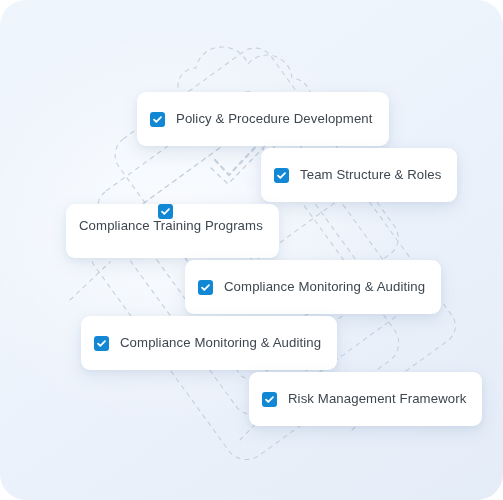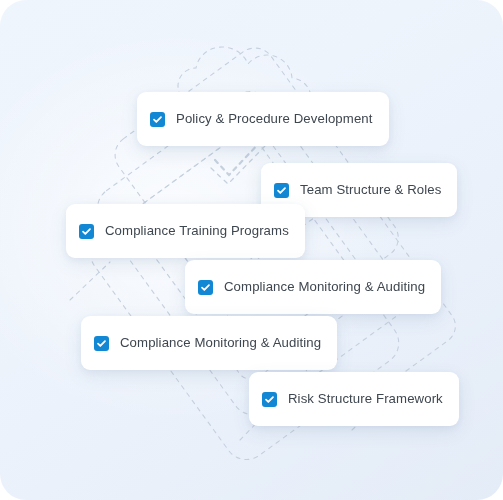--- a/index.html
+++ b/index.html
@@ -131,30 +131,30 @@
 
     <div class="pill" style="left:137px; top:92px;">
       <span class="checkbox">
         <svg width="11" height="11" viewBox="0 0 12 12" aria-hidden="true">
           <path d="M2.2 6.2 L4.7 8.7 L9.8 3.4" fill="none" stroke="#ffffff" stroke-width="1.9" stroke-linecap="round" stroke-linejoin="round"></path>
         </svg>
       </span>
       <span class="pill-label">Policy &amp; Procedure Development</span>
     </div>
 
-    <div class="pill" style="left:261px; top:163px;align-items:center;">
+    <div class="pill" style="left:261px; top:148px;align-items:center;">
       <span class="checkbox">
         <svg width="11" height="11" viewBox="0 0 12 12" aria-hidden="true">
           <path d="M2.2 6.2 L4.7 8.7 L9.8 3.4" fill="none" stroke="#ffffff" stroke-width="1.9" stroke-linecap="round" stroke-linejoin="round"></path>
         </svg>
       </span>
       <span class="pill-label">Team Structure &amp; Roles</span>
     </div>
 
-    <div class="pill" style="left:66px; top:204px;">
+    <div class="pill" style="left:66px; top:204px;flex-direction:column;">
       <span class="checkbox">
         <svg width="11" height="11" viewBox="0 0 12 12" aria-hidden="true">
           <path d="M2.2 6.2 L4.7 8.7 L9.8 3.4" fill="none" stroke="#ffffff" stroke-width="1.9" stroke-linecap="round" stroke-linejoin="round"></path>
         </svg>
       </span>
       <span class="pill-label">Compliance Training Programs</span>
     </div>
 
     <div class="pill" style="left:185px; top:260px;">
       <span class="checkbox">
@@ -173,17 +173,17 @@
       </span>
       <span class="pill-label">Compliance Monitoring &amp; Auditing</span>
     </div>
 
     <div class="pill" style="left:249px; top:372px;">
       <span class="checkbox">
         <svg width="11" height="11" viewBox="0 0 12 12" aria-hidden="true">
           <path d="M2.2 6.2 L4.7 8.7 L9.8 3.4" fill="none" stroke="#ffffff" stroke-width="1.9" stroke-linecap="round" stroke-linejoin="round"></path>
         </svg>
       </span>
-      <span class="pill-label">Risk Structure Framework</span>
+      <span class="pill-label">Risk Management Framework</span>
     </div>
 
   </div>
 </div>
 
 </body></html>

